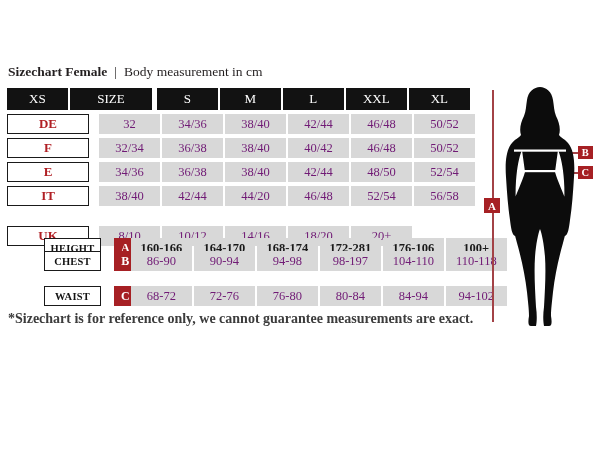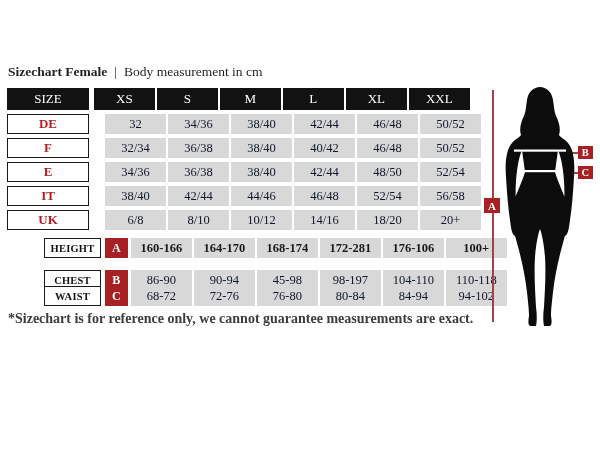--- a/index.html
+++ b/index.html
@@ -10,27 +10,27 @@
   
   .title{position:absolute; left:8px; top:64px; font-size:13.5px; color:#231f20; white-space:nowrap;}
   .title .t-bold{font-weight:bold;}
   .title .t-sep{margin:0 7px; color:#231f20;}
   
   .trow{position:absolute; left:7px; height:20px; display:flex; gap:2.2px;}
   .trow.header{height:22px;}
   .hcell{background:#121212; color:#ffffff; font-size:13px; text-align:center;
          display:flex; align-items:center; justify-content:center; width:60.8px; flex:none;}
   .hcell.sizebox{width:82px; margin-right:2.8px;}
-  .gcell{background:#d8d8d8; color:#0f172a; font-size:12.5px; text-align:center;
+  .gcell{background:#d8d8d8; color:#701a75; font-size:12.5px; text-align:center;
          display:flex; align-items:center; justify-content:center; width:60.8px; flex:none;}
   .gcell.bold{font-weight:bold; color:#1a1a1a;text-align:center;}
   .rlabel{background:#ffffff; border:1.5px solid #1a1a1a; box-sizing:border-box; width:82px; flex:none;
-          margin-right:14px; color:#b01f24; font-weight:bold; font-size:13px;
+          margin-right:8px; color:#b01f24; font-weight:bold; font-size:13px;
           display:flex; align-items:center; justify-content:center;}
-  .lwrap{width:82px; flex:none; margin-right:2.8px; display:flex; gap:4px;padding-left:37px;}
+  .lwrap{width:82px; flex:none; margin-right:2.8px; display:flex; gap:13px;padding-left:37px;}
   .mlabel{background:#ffffff; border:1.5px solid #1a1a1a; box-sizing:border-box; width:57px; flex:none;
           color:#121212; font-weight:bold; font-size:10.5px; letter-spacing:0.2px;
           display:flex; align-items:center; justify-content:center;}
   .mletter{background:#a62024; color:#ffffff; font-weight:bold; font-size:12px; width:22.5px; flex:none;
           display:flex; align-items:center; justify-content:center;}
   
   .footnote{position:absolute; left:8px; top:311px; font-size:14px; font-weight:bold; color:#3c3c3c;}
   
   .vline{position:absolute; left:492px; top:90px; width:2.2px; height:232px; background:#a34246;}
   .marker{position:absolute; background:#a62024; color:#ffffff; font-weight:bold;
@@ -46,27 +46,27 @@
 </head>
 <body>
 
 <div class="canvas">
 
   <div class="title">
     <span class="t-bold">Sizechart Female</span><span class="t-sep">|</span><span>Body measurement in cm</span>
   </div>
 
   <div class="trow header" style="top:88px">
+    <div class="hcell">XS</div>
     <div class="hcell sizebox">SIZE</div>
-    <div class="hcell">XS</div>
     <div class="hcell">S</div>
     <div class="hcell">M</div>
     <div class="hcell">L</div>
+    <div class="hcell">XXL</div>
     <div class="hcell">XL</div>
-    <div class="hcell">XXL</div>
   </div>
 
   <div class="trow" style="top:114px">
     <div class="rlabel">DE</div>
     <div class="gcell">32</div>
     <div class="gcell">34/36</div>
     <div class="gcell">38/40</div>
     <div class="gcell">42/44</div>
     <div class="gcell">46/48</div>
     <div class="gcell">50/52</div>
@@ -89,57 +89,56 @@
     <div class="gcell">38/40</div>
     <div class="gcell">42/44</div>
     <div class="gcell">48/50</div>
     <div class="gcell">52/54</div>
   </div>
 
   <div class="trow" style="top:186px">
     <div class="rlabel">IT</div>
     <div class="gcell">38/40</div>
     <div class="gcell">42/44</div>
-    <div class="gcell">44/46</div>
+    <div class="gcell">44/20</div>
     <div class="gcell">46/48</div>
     <div class="gcell">52/54</div>
     <div class="gcell">56/58</div>
   </div>
 
-  <div class="trow" style="top:210px">
+  <div class="trow" style="top:226px">
     <div class="rlabel">UK</div>
-    <div class="gcell">6/8</div>
     <div class="gcell">8/10</div>
     <div class="gcell">10/12</div>
     <div class="gcell">14/16</div>
     <div class="gcell">18/20</div>
     <div class="gcell">20+</div>
   </div>
 
   <div class="trow" style="top:238px">
     <div class="lwrap">
       <div class="mlabel">HEIGHT</div>
       <div class="mletter">A</div>
     </div>
     <div class="gcell bold">160-166</div>
     <div class="gcell bold">164-170</div>
     <div class="gcell bold">168-174</div>
     <div class="gcell bold">172-281</div>
     <div class="gcell bold">176-106</div>
     <div class="gcell bold">100+</div>
   </div>
 
-  <div class="trow" style="top:270px">
+  <div class="trow" style="top:251px">
     <div class="lwrap">
       <div class="mlabel">CHEST</div>
       <div class="mletter">B</div>
     </div>
     <div class="gcell">86-90</div>
     <div class="gcell">90-94</div>
-    <div class="gcell">45-98</div>
+    <div class="gcell">94-98</div>
     <div class="gcell">98-197</div>
     <div class="gcell">104-110</div>
     <div class="gcell">110-118</div>
   </div>
 
   <div class="trow" style="top:286px">
     <div class="lwrap">
       <div class="mlabel">WAIST</div>
       <div class="mletter">C</div>
     </div>

